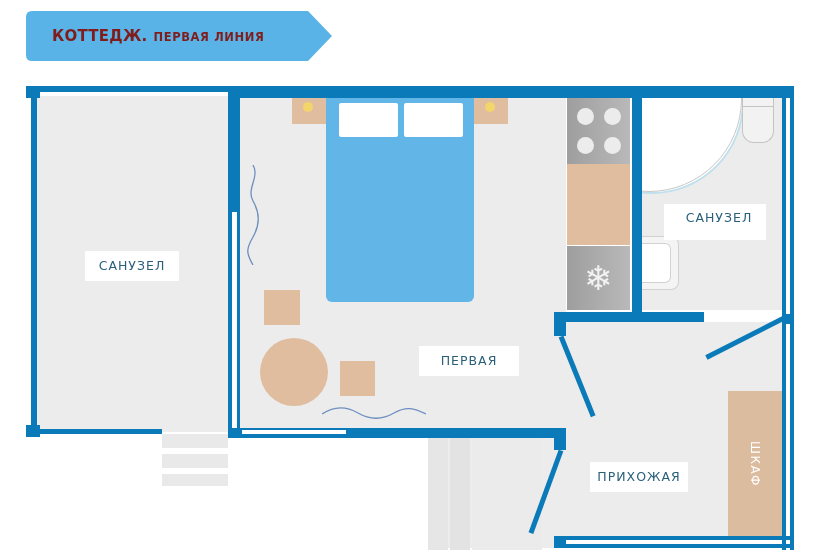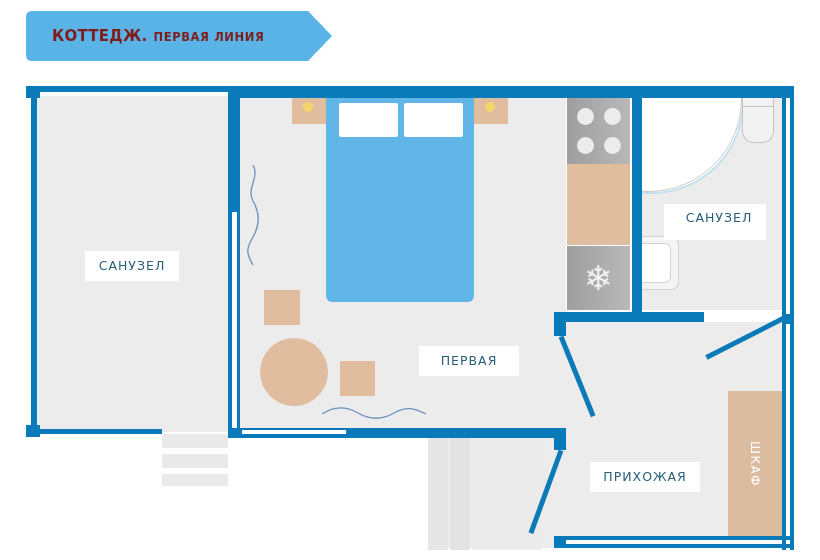--- a/index.html
+++ b/index.html
@@ -105,13 +105,13 @@
 <div class="abs" style="left:742px;top:106px;width:32px;height:1px;background:#c4c4c4;"></div>
 <div class="abs" style="left:642px;top:236px;width:36px;height:52px;border:1.5px solid #d1d1d1;border-left:none;border-radius:0 8px 8px 0;background:#f4f4f4;"></div>
 <div class="abs" style="left:642px;top:243px;width:28px;height:38px;border:1.5px solid #d1d1d1;border-left:none;border-radius:0 6px 6px 0;background:#fff;"></div>
 
 <div class="wood" style="left:728px;top:391px;width:54px;height:145px;background:#dcbc9e;"></div>
 <div class="abs" style="left:700px;top:456px;width:110px;height:16px;line-height:16px;text-align:center;color:#fff;font-size:12px;letter-spacing:1.5px;transform:rotate(90deg);">ШКАФ</div>
 
 <div class="label" style="left:85px;top:251px;width:94px;height:30px;line-height:30px;">САНУЗЕЛ</div>
 <div class="label" style="left:419px;top:346px;width:100px;height:30px;line-height:30px;">ПЕРВАЯ</div>
 <div class="label" style="left:664px;top:204px;width:94px;height:36px;line-height:28px;padding-left:8px;">САНУЗЕЛ</div>
-<div class="label" style="left:590px;top:462px;width:110px;height:30px;line-height:30px;">ПРИХОЖАЯ</div>
+<div class="label" style="left:590px;top:462px;width:98px;height:30px;line-height:30px;">ПРИХОЖАЯ</div>
 
 </body></html>

